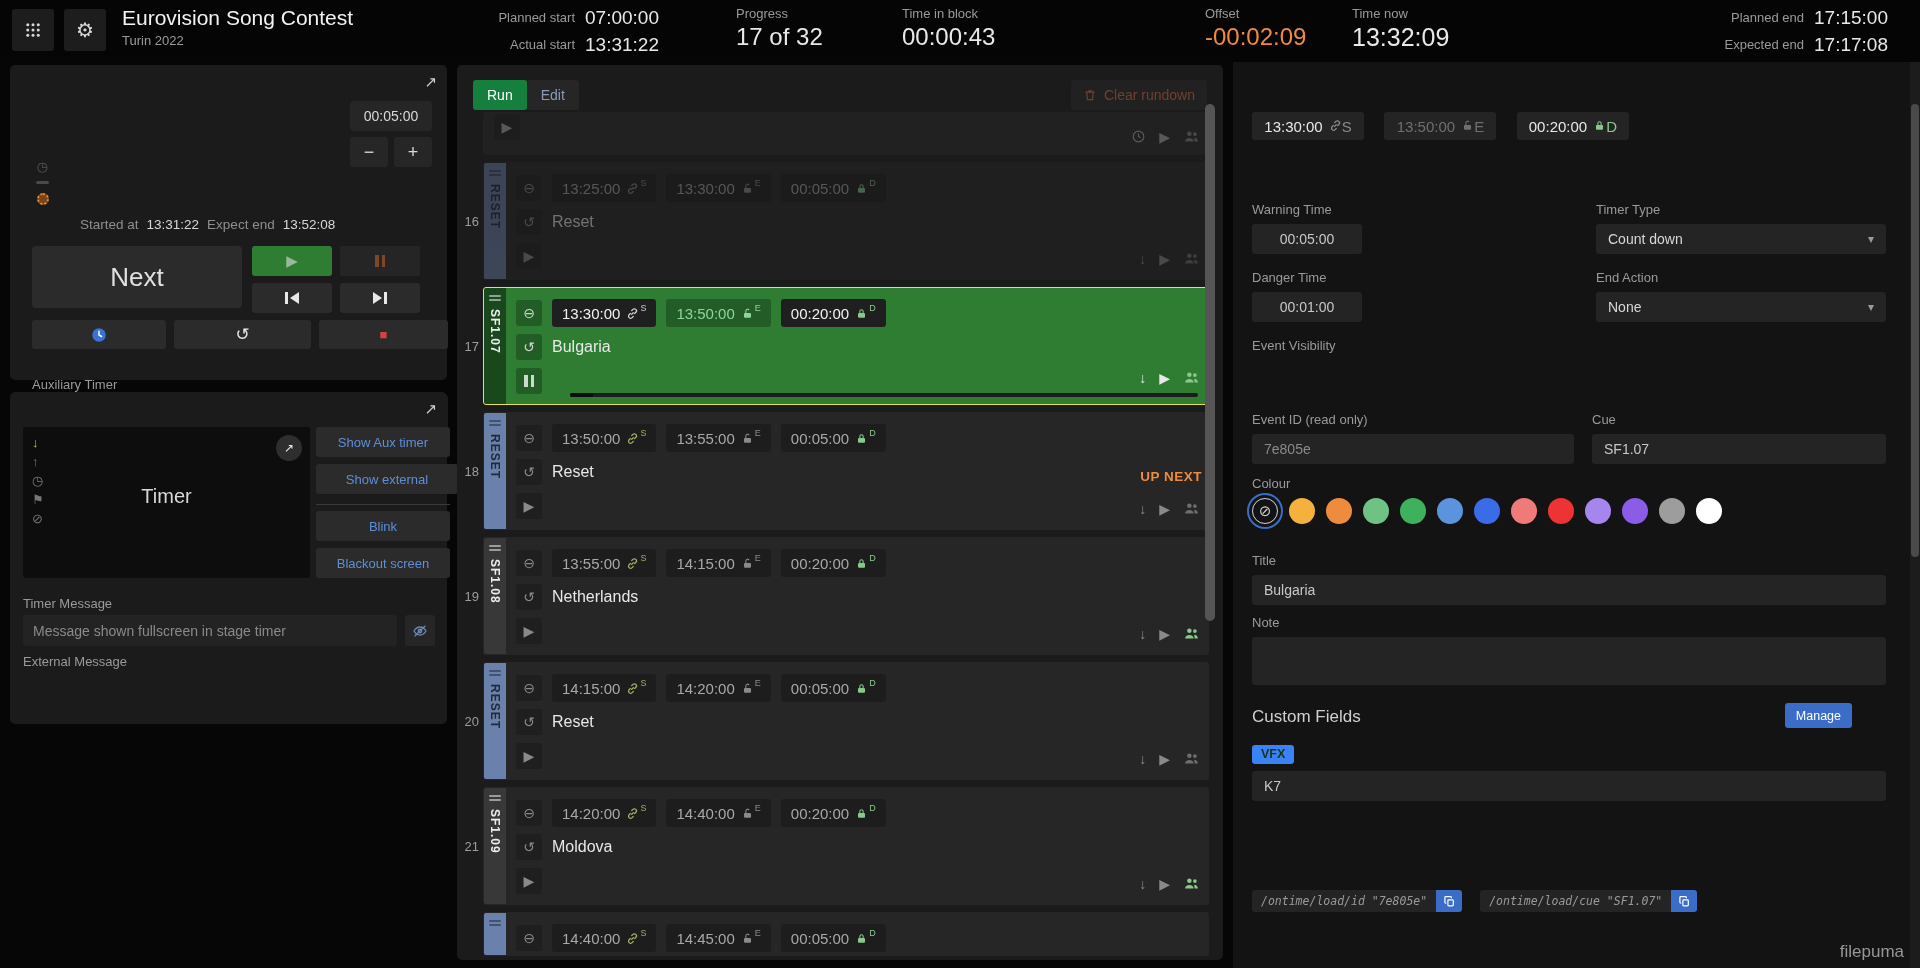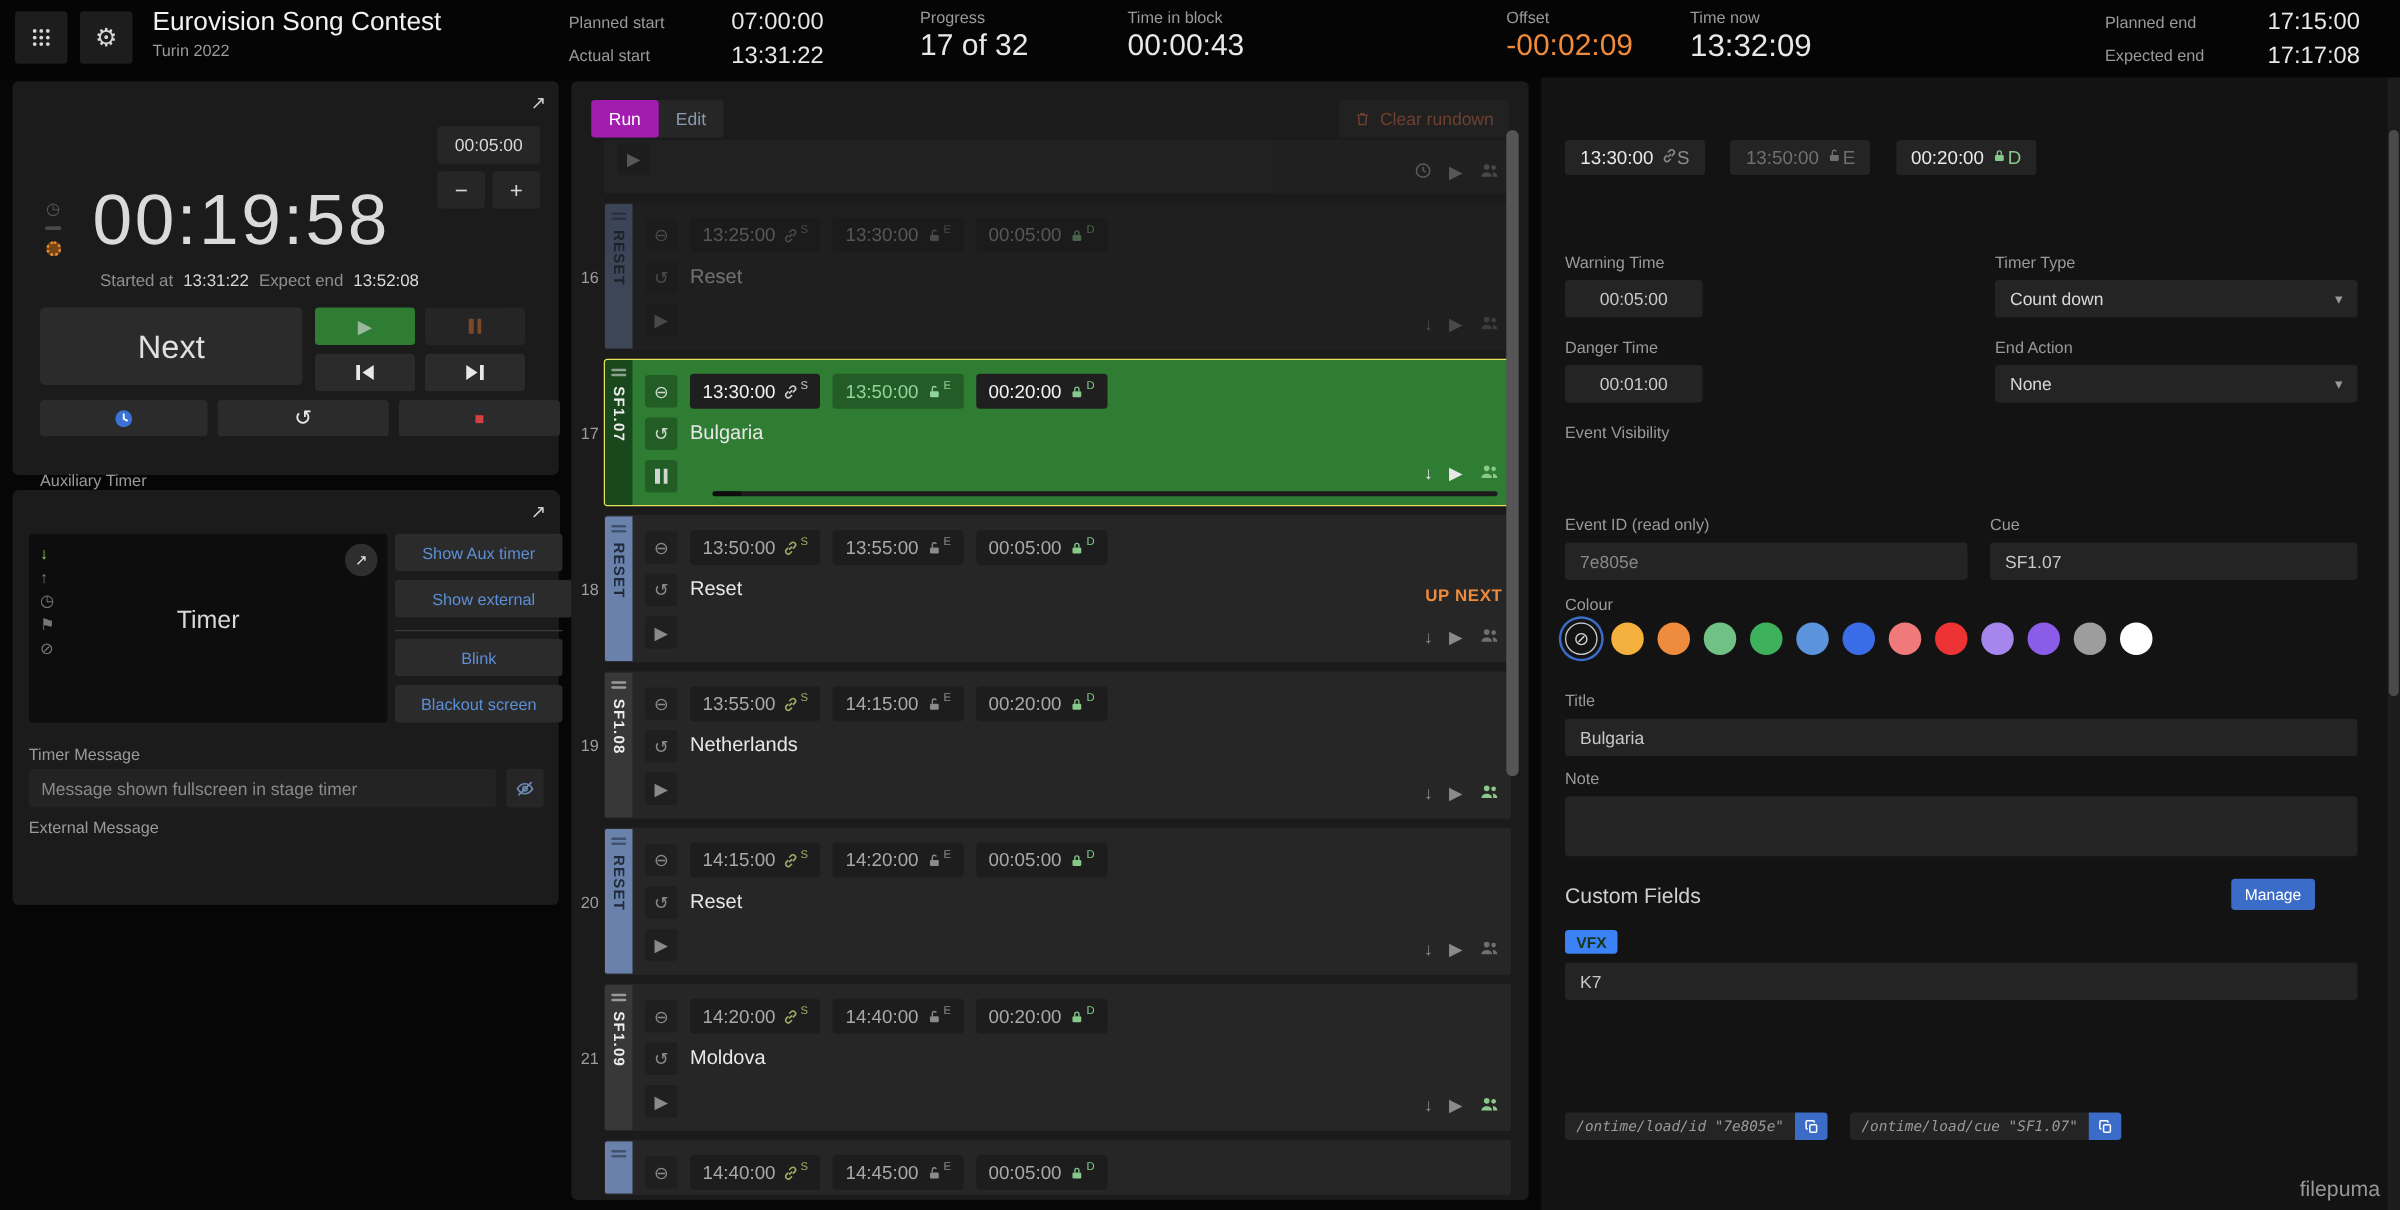--- a/index.html
+++ b/index.html
@@ -10,21 +10,21 @@
   
   .topbar { position:absolute; left:0; top:0; width:1920px; height:62px; background:#050505; }
   .iconbtn { position:absolute; width:42px; height:42px; top:9px; background:#1d1d1d; border:none;
              border-radius:3px; color:#d8d8d8; display:flex; align-items:center; justify-content:center;
              font-size:20px; cursor:pointer; }
   .titles { position:absolute; left:122px; top:6px; }
   .apptitle { font-size:21px; color:#f2f2f2; }
   .appsub { font-size:13px; color:#9a9a9a; margin-top:3px; }
   .paircol { position:absolute; display:flex; flex-direction:column; gap:2px; }
   .pairrow { display:flex; align-items:center; height:25px; }
-  .plabel { font-size:13px; color:#9a9a9a; width:120px; text-align:left; margin-right:10px; }
+  .plabel { font-size:13px; color:#9a9a9a; width:120px; text-align:right; margin-right:10px; }
   .pvalue { font-size:19px; color:#e8e8e8; width:92px; }
   .stat { position:absolute; top:6px; }
   .stat .slabel { font-size:13px; color:#9a9a9a; }
   .stat .svalue { font-size:24px; color:#e8e8e8; margin-top:2px; }
   .stat .svalue.orange { color:#ef8b3b; }
   .stat .svalue.big { font-size:25px; }
 
   
   .card { background:#1b1b1b; border-radius:5px; position:relative; }
   .expand-corner { position:absolute; right:10px; top:8px; color:#cfcfcf; font-size:15px;
@@ -87,21 +87,21 @@
                font-size:14px; padding:0 10px; font-family:"Liberation Sans",sans-serif; }
   .msg-input::placeholder { color:#8a8a8a; }
   .eye-btn { width:30px; height:31px; background:#262626; border:none; border-radius:3px; color:#6b87b0;
              display:flex; align-items:center; justify-content:center; cursor:pointer; }
   .eye-btn svg { width:16px; height:16px; }
 
   
   #rundown { position:absolute; left:457px; top:65px; width:766px; height:895px; overflow:hidden; }
   .tabs { position:absolute; left:16px; top:15px; display:flex; background:#262626; border-radius:3px; }
   .tab { height:30px; padding:0 14px; border:none; background:none; font-size:14px; cursor:pointer; }
-  .tab.active { background:#a21caf; color:#fff; border-radius:3px; }
+  .tab.active { background:#15803d; color:#fff; border-radius:3px; }
   .tab.idle { color:#8b9bb5; }
   .clear-btn { position:absolute; right:16px; top:15px; height:30px; padding:0 12px; background:#262626;
                border:none; border-radius:3px; color:#b65f3f; font-size:14px; display:flex; gap:7px;
                align-items:center; opacity:.55; cursor:pointer; }
   .clear-btn svg { width:14px; height:14px; }
   #rowlist { position:absolute; left:0; right:14px; top:47px; bottom:0; overflow:hidden; }
   .rrow { display:flex; margin-bottom:7px; }
   .idxcol { width:26px; flex:none; display:flex; align-items:center; justify-content:flex-end;
             padding-right:4px; font-size:13px; color:#9d9d9d; }
   .rowbody { flex:1; display:flex; background:#262626; border-radius:3px; position:relative;
@@ -250,21 +250,20 @@
 
 <div id="card-playback" class="card">
   <button class="expand-corner">↗</button>
 
   <div class="phase-stack">
     <span class="ghost">◷</span>
     <span class="phase-bar"></span>
     <span class="phase-dot"></span>
   </div>
 
-  <div class="bigtimer">00:19:58</div>
 
   <div class="addedbox inputbox">00:05:00</div>
   <div class="pm-row">
     <button class="pm-btn"><span>−</span></button>
     <button class="pm-btn"><span>+</span></button>
   </div>
 
   <div class="startline">
     <span>Started at</span>
       <b>13:31:22</b>

